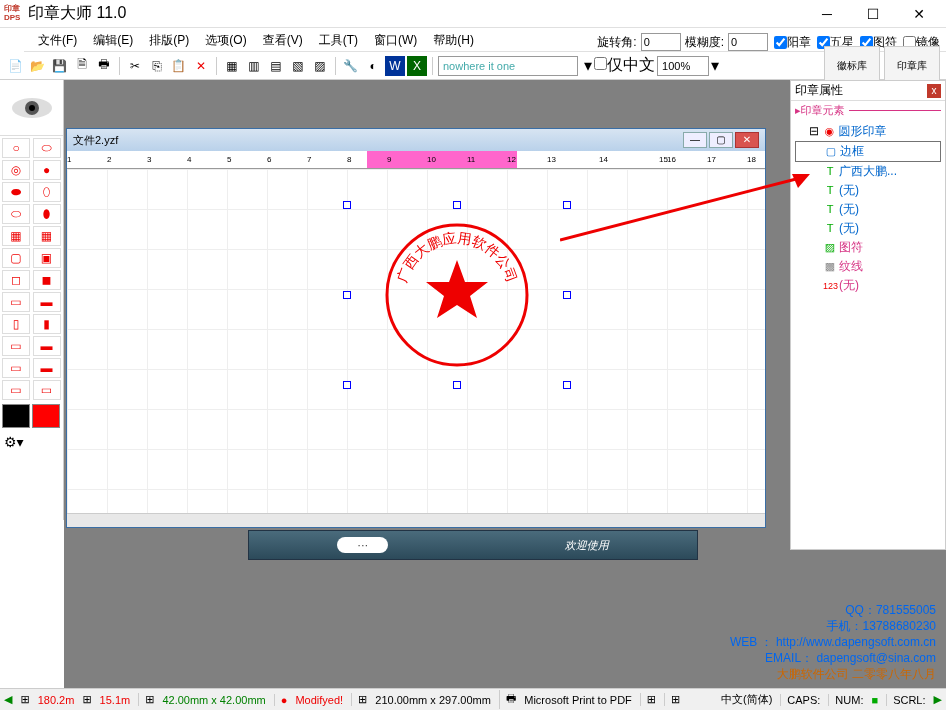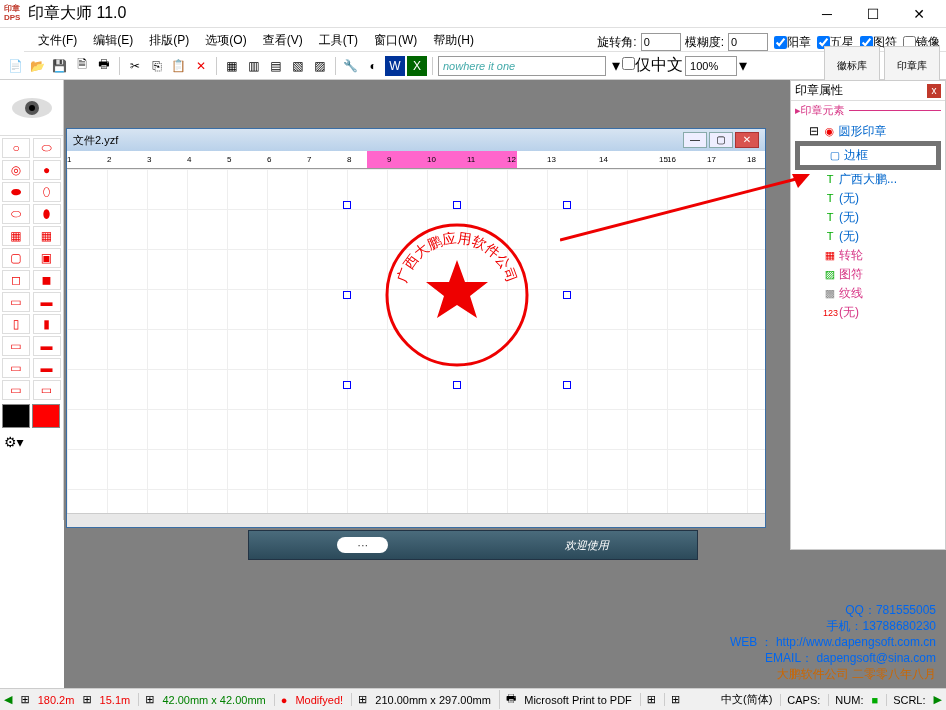--- a/index.html
+++ b/index.html
@@ -17,21 +17,21 @@
 .menubar .menuitem { padding: 2px 8px; cursor: pointer; }
 .menubar .lbl { font-size: 12px; margin: 0 4px; }
 .menubar .spin { width: 40px; height: 18px; border: 1px solid #999; font-size: 11px; padding: 0 2px; }
 .menubar .chk { margin-left: 6px; }
 .menubar input[type=checkbox] { vertical-align: middle; }
 
 
 .toolbar { height: 28px; display: flex; align-items: center; padding: 2px 6px; border-bottom: 1px solid #d0d0d0; gap: 2px; }
 .tbtn { width: 20px; height: 20px; border: 1px solid transparent; display: flex; align-items: center; justify-content: center; font-size: 12px; cursor: pointer; }
 .tsep { width: 1px; height: 18px; background: #ccc; margin: 0 3px; }
-.toolbar .fontbox { width: 168px; height: 20px; border: 1px solid #999; font-size: 11px; padding: 1px 4px; color: #4aa; font-style: italic; }
+.toolbar .fontbox { width: 140px; height: 20px; border: 1px solid #999; font-size: 11px; padding: 1px 4px; color: #4aa; }
 .toolbar .zoombox { width: 52px; height: 20px; border: 1px solid #999; font-size: 11px; padding: 1px 4px; }
 .toolbar .tabbtn { padding: 12px 12px; font-size: 10px; border: 1px solid #ccc; background: #f4f4f4; margin-left: 2px; }
 
 
 .leftpal { position: absolute; left: 0; top: 80px; width: 64px; height: 440px; background: #fff; border-right: 1px solid #ccc; }
 .leftpal .eye { height: 56px; background: #fff; border-bottom: 1px solid #ddd; display:flex; align-items:center; justify-content:center; }
 .leftpal .grid { display: grid; grid-template-columns: 1fr 1fr; gap: 2px; padding: 2px; }
 .leftpal .cell { width: 28px; height: 20px; border: 1px solid #ddd; display: flex; align-items: center; justify-content: center; font-size: 12px; color: #e00; }
 .leftpal .colorrow { display: flex; padding: 2px; gap: 2px; }
 .leftpal .colorbox { width: 28px; height: 24px; border: 1px solid #888; }
@@ -55,21 +55,21 @@
 
 .rightpanel { position: absolute; right: 0; top: 80px; width: 156px; height: 470px; background: #fff; border: 1px solid #ccc; z-index: 10; }
 .rightpanel .hdr { height: 20px; display: flex; align-items: center; font-size: 12px; padding: 0 4px; border-bottom: 1px solid #ddd; }
 .rightpanel .hdr .x { margin-left: auto; width: 14px; height: 14px; background: #c0392b; color: #fff; font-size: 10px; text-align: center; line-height: 14px; }
 .rightpanel .sect { font-size: 11px; color: #d63384; padding: 2px 4px; display: flex; align-items: center; }
 .rightpanel .sect .line { flex: 1; height: 1px; background: #d63384; margin-left: 4px; }
 .tree { font-size: 12px; padding: 2px 4px; }
 .tree .node { padding: 1px 0 1px 14px; white-space: nowrap; position: relative; }
 .tree .node.l2 { padding-left: 28px; }
 .tree .node .ico { display: inline-block; width: 14px; text-align: center; margin-right: 2px; font-size: 11px; }
-.tree .node.sel { border: 5px solid #737373; }
+.tree .node.sel { border: 1px solid #737373; }
 .tree .node .txt { color: #0066cc; }
 .tree .node .txtm { color: #d63384; }
 
 
 .arrow { position: absolute; z-index: 20; pointer-events: none; }
 
 
 .banner { position: absolute; left: 248px; top: 530px; width: 450px; height: 30px; background: linear-gradient(#4a6b7c,#2c4a5a); border: 1px solid #234; display: flex; align-items: center; justify-content: space-around; color: #fff; font-size: 11px; }
 
 
@@ -251,21 +251,20 @@
       <span>印章元素</span>
       <div class="line"></div>
   </div>
   <div class="tree">
     <div class="node"><span>⊟</span> <span class="ico" style="color:#e00">◉</span><span class="txt">圆形印章</span></div>
     <div class="node l2 sel"><span class="ico" style="color:#06c">▢</span><span class="txt">边框</span></div>
     <div class="node l2"><span class="ico" style="color:#0a0">T</span><span class="txt">广西大鹏...</span></div>
     <div class="node l2"><span class="ico" style="color:#0a0">T</span><span class="txt">(无)</span></div>
     <div class="node l2"><span class="ico" style="color:#0a0">T</span><span class="txt">(无)</span></div>
     <div class="node l2"><span class="ico" style="color:#0a0">T</span><span class="txt">(无)</span></div>
-    <div class="node l2"><span class="ico" style="color:#e00">▦</span><span class="txtm">转轮</span></div>
     <div class="node l2"><span class="ico" style="color:#0a0">▨</span><span class="txtm">图符</span></div>
     <div class="node l2"><span class="ico" style="color:#888">▩</span><span class="txtm">纹线</span></div>
     <div class="node l2"><span class="ico" style="color:#e00;font-size:9px">123</span><span class="txtm">(无)</span></div>
   </div>
 </div>
 
 <svg class="arrow" style="left:560px;top:170px" width="260" height="80">
   <line x1="0" y1="70" x2="240" y2="8" stroke="#e00" stroke-width="3"></line>
   <polygon points="250,4 232,4 238,18" fill="#e00"></polygon>
 </svg>

